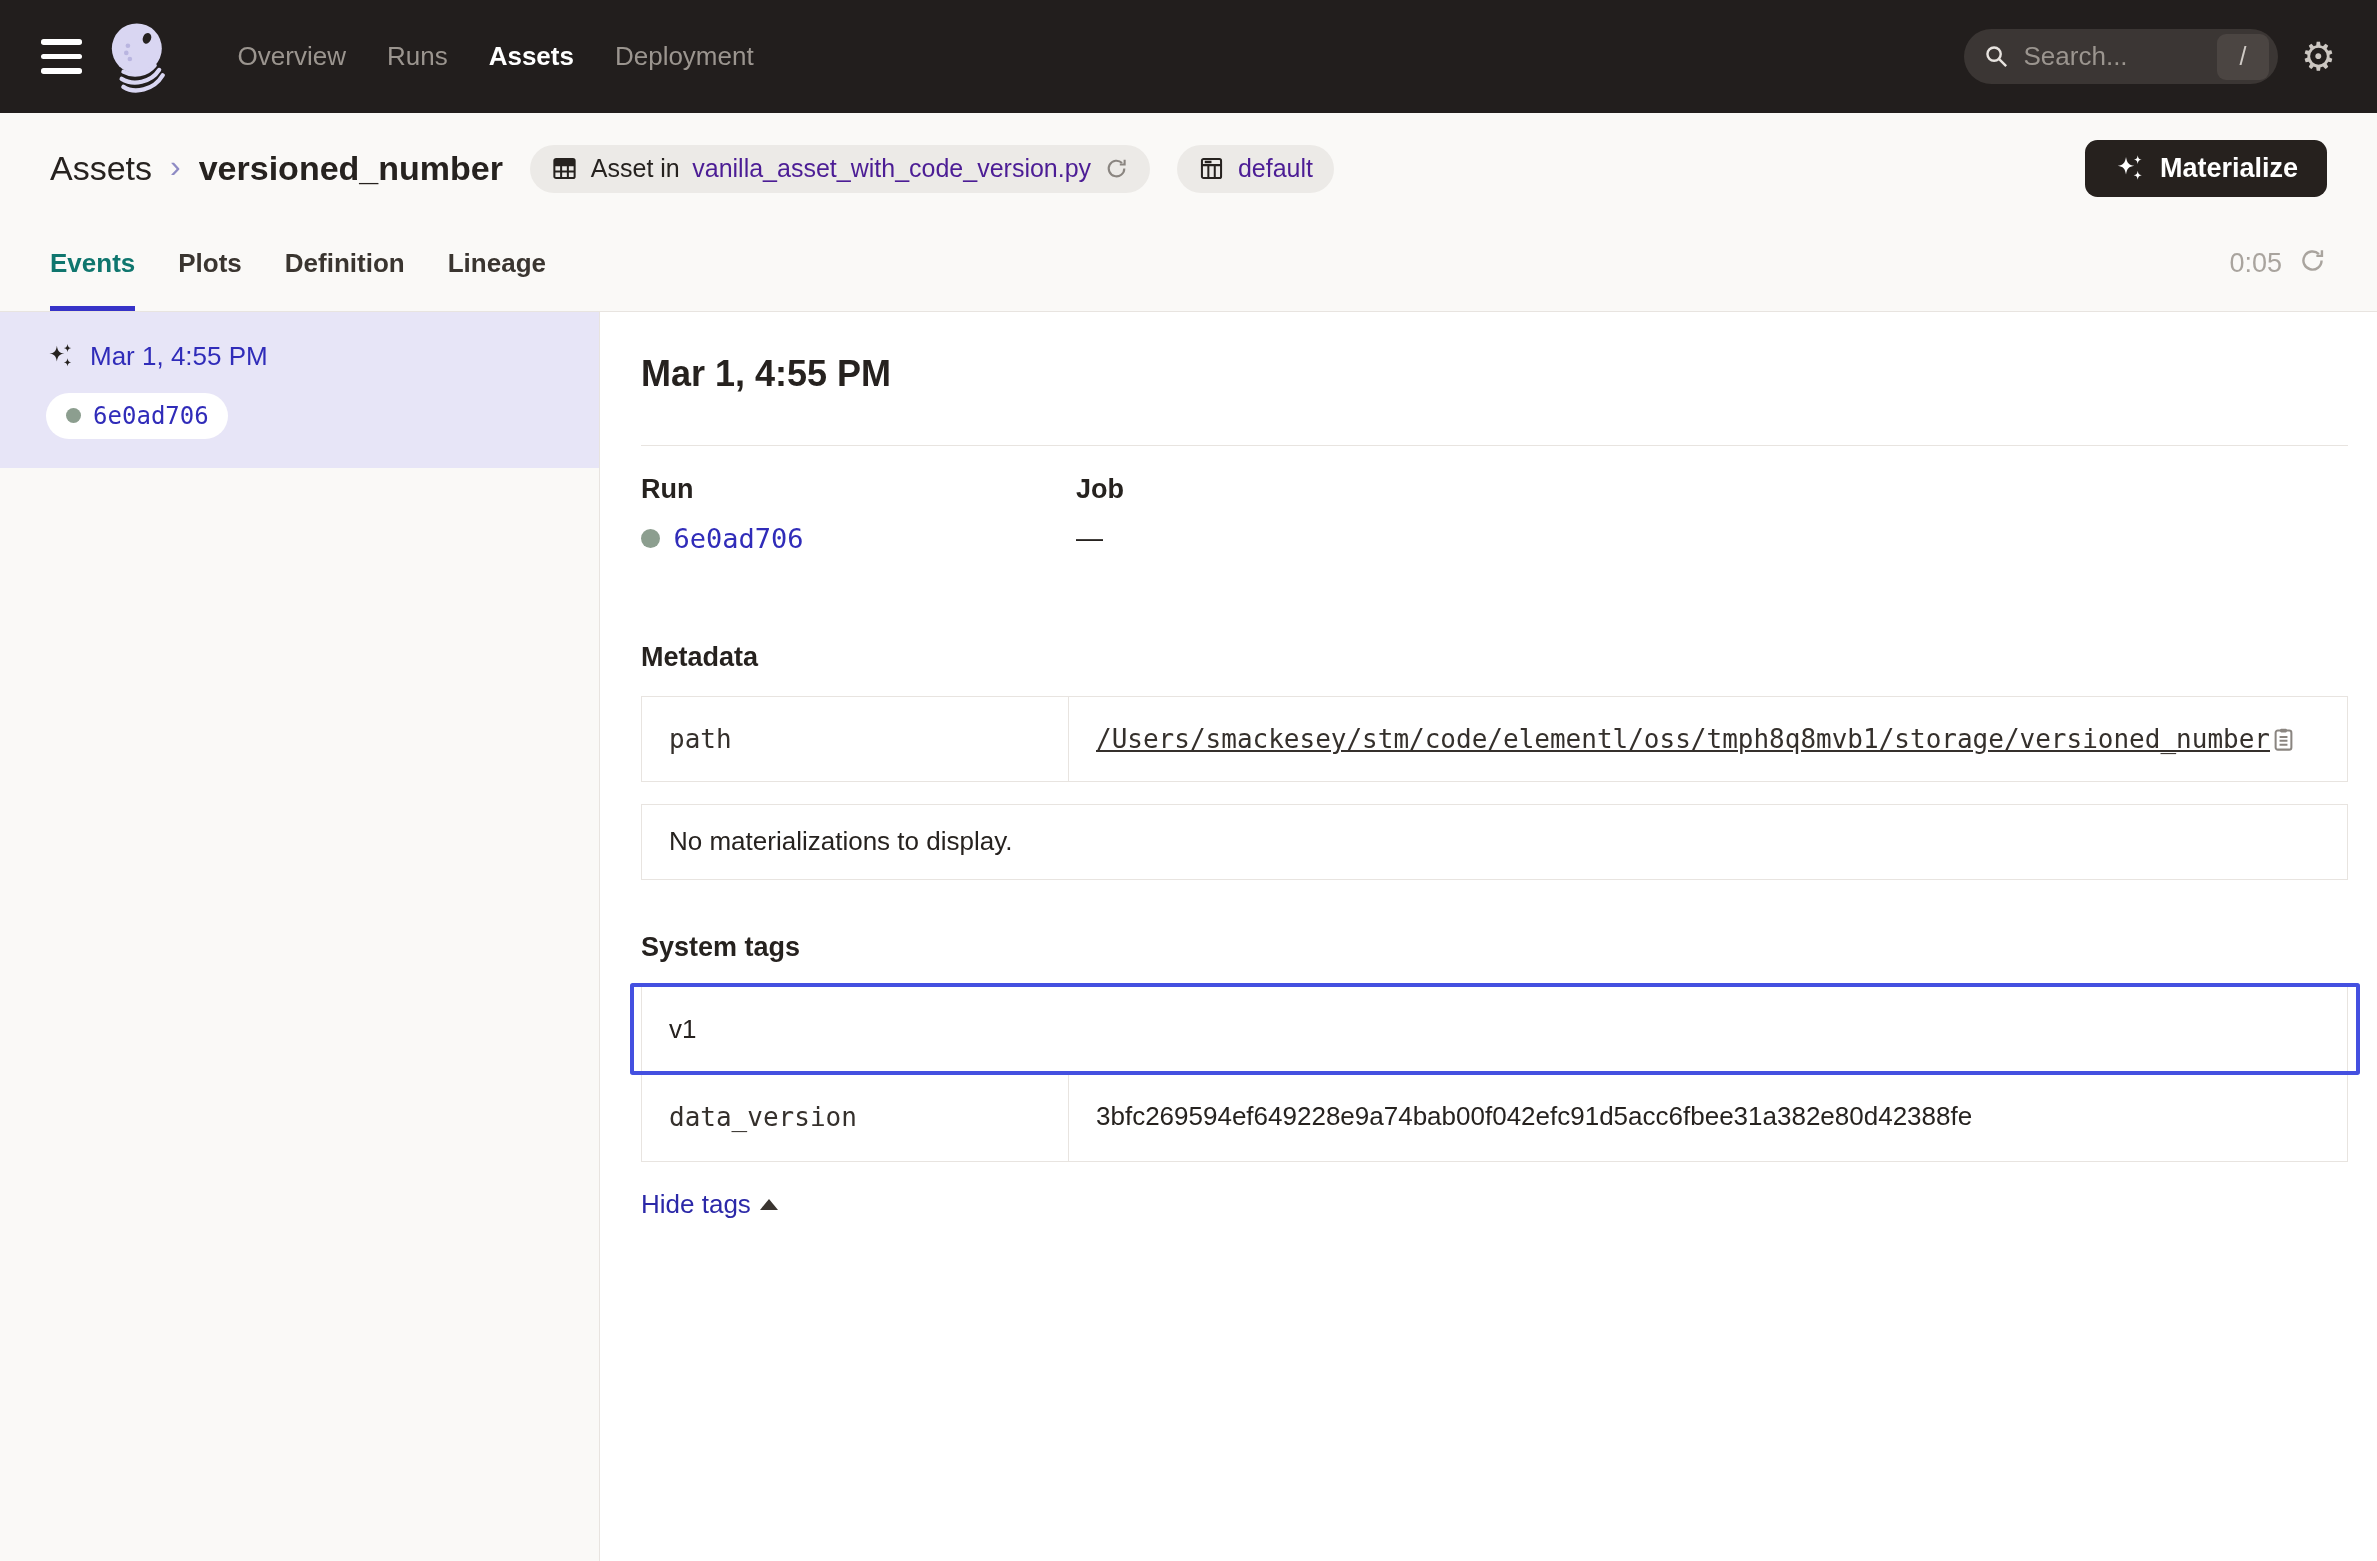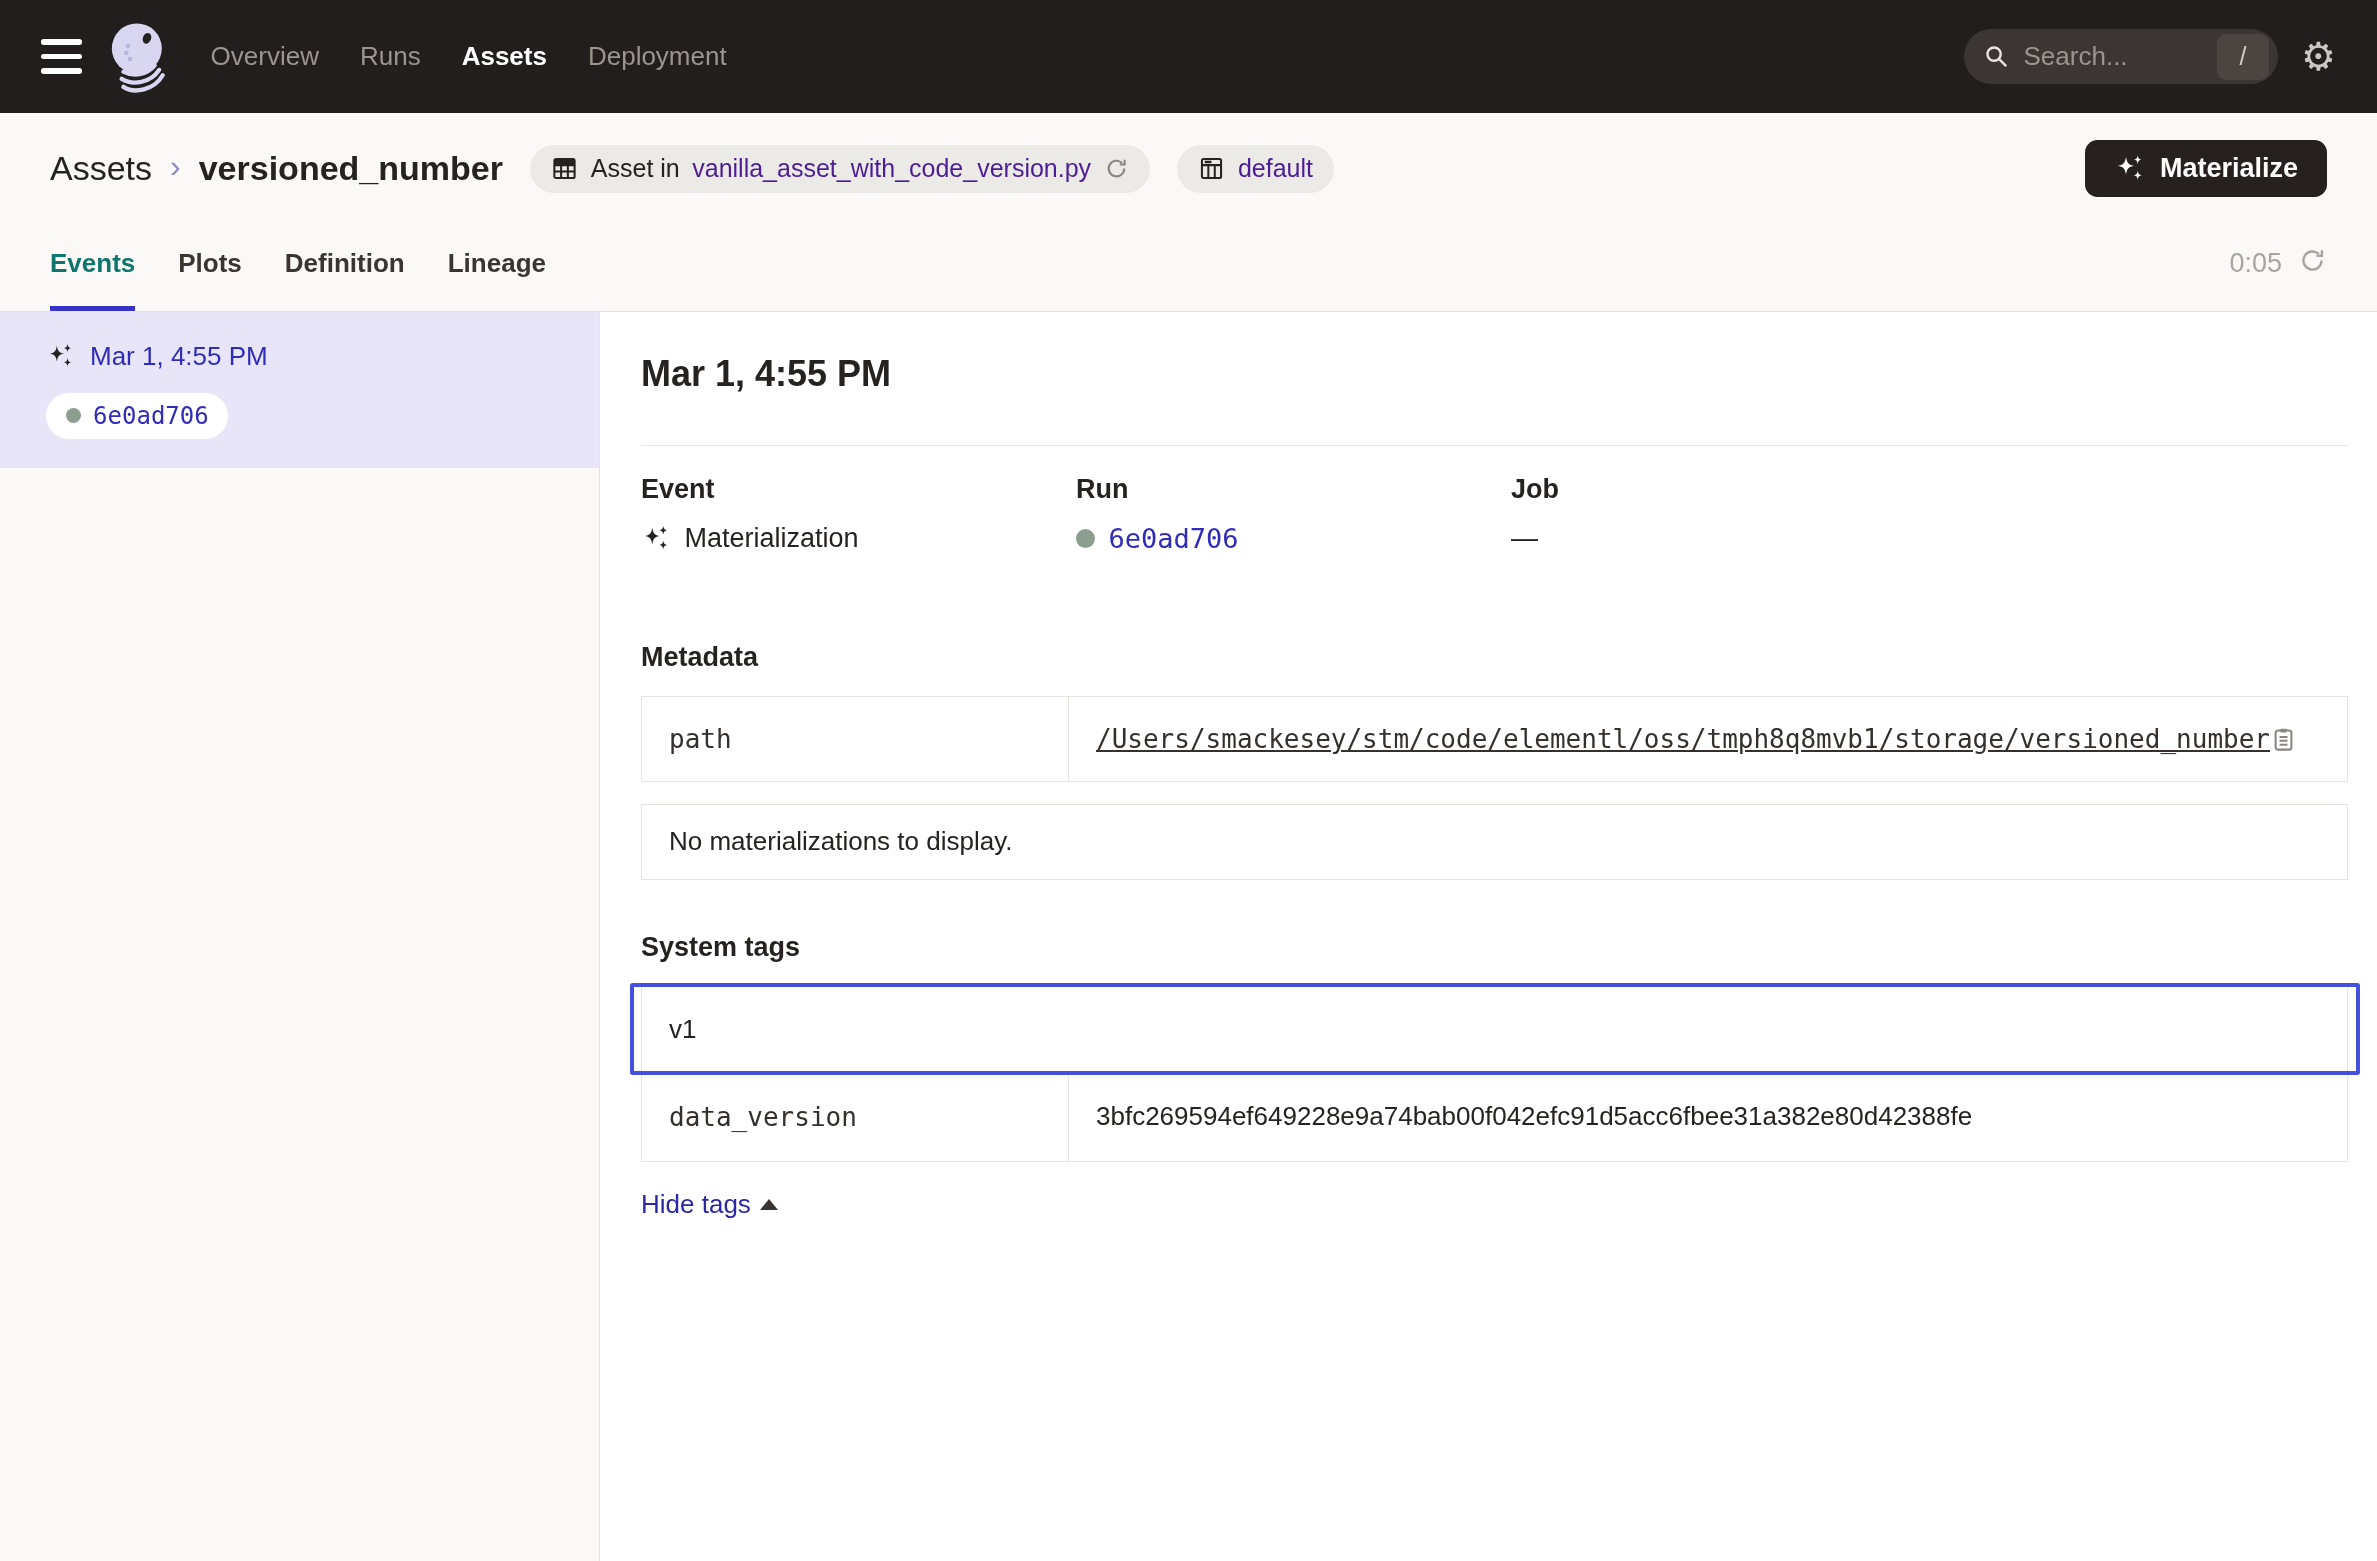--- a/index.html
+++ b/index.html
@@ -6,21 +6,21 @@
   html,body { background:#ffffff; }
   body { font-family:"Liberation Sans","DejaVu Sans",sans-serif; }
   .mono { font-family:"DejaVu Sans Mono","Liberation Mono",monospace; }
   .app { width:2377px; height:1561px; display:flex; flex-direction:column; overflow:hidden; }
 
   
   .topnav { height:113px; background:#221E1D; display:flex; align-items:center; padding:0 41px; flex-shrink:0; }
   .hamburger { width:41px; display:flex; flex-direction:column; gap:9px; cursor:pointer; }
   .hamburger span { height:5.4px; background:#FFFFFF; border-radius:2.7px; }
   .logo { width:75px; height:75px; margin-left:19.6px; }
-  .nav-links { display:flex; gap:41px; margin-left:34px; font-size:26px; }
+  .nav-links { display:flex; gap:41px; margin-left:61px; font-size:26px; }
   .nav-link { color:#9B958F; cursor:pointer; }
   .nav-link.active { color:#FFFFFF; font-weight:700; }
   .nav-right { margin-left:auto; display:flex; align-items:center; gap:23px; }
   .search-pill { width:314px; height:55px; background:#3B3634; border-radius:28px; display:flex; align-items:center; padding:0 9px 0 18px; gap:12.5px; }
   .search-input { flex:1; min-width:0; background:transparent; border:none; outline:none; color:#EDEAE7; font-size:26px; font-family:inherit; }
   .search-input::placeholder { color:#9B958F; }
   .shortcut-badge { width:52px; height:46px; background:#4B4542; border-radius:9px; color:#CFCAC5; font-size:25px; display:flex; align-items:center; justify-content:center; flex-shrink:0; }
   .gear { font-size:39px; color:#CCC7C2; line-height:1; cursor:pointer; }
 
   
@@ -210,33 +210,20 @@
           <span>6e0ad706</span>
         </div>
       </div>
     </div>
 
     <div class="main">
       <div class="detail-title">Mar 1, 4:55 PM</div>
       <div class="divider"></div>
 
       <div class="summary">
-        <div>
-          <div class="col-label">Event</div>
-          <div class="col-value">
-            <span class="sparkle">
-              <svg width="30" height="30" viewBox="0 0 24 24" fill="#26221F">
-                <path d="M9 3c.75 4.6 2 5.9 6.2 6.6C11 10.3 9.75 11.6 9 16.2 8.25 11.6 7 10.3 2.8 9.6 7 8.9 8.25 7.6 9 3Z"></path>
-                <path d="M17.8 1.6c.4 2.3 1 3 3.1 3.35-2.1.35-2.7 1.05-3.1 3.35-.4-2.3-1-3-3.1-3.35 2.1-.35 2.7-1.05 3.1-3.35Z"></path>
-                <path d="M17.8 13.4c.4 2.3 1 3 3.1 3.35-2.1.35-2.7 1.05-3.1 3.35-.4-2.3-1-3-3.1-3.35 2.1-.35 2.7-1.05 3.1-3.35Z"></path>
-              </svg>
-            </span>
-            <span>Materialization</span>
-          </div>
-        </div>
         <div>
           <div class="col-label">Run</div>
           <div class="col-value">
             <span class="dot dot-md"></span>
             <span class="run-link mono">6e0ad706</span>
           </div>
         </div>
         <div>
           <div class="col-label">Job</div>
           <div class="col-value">

